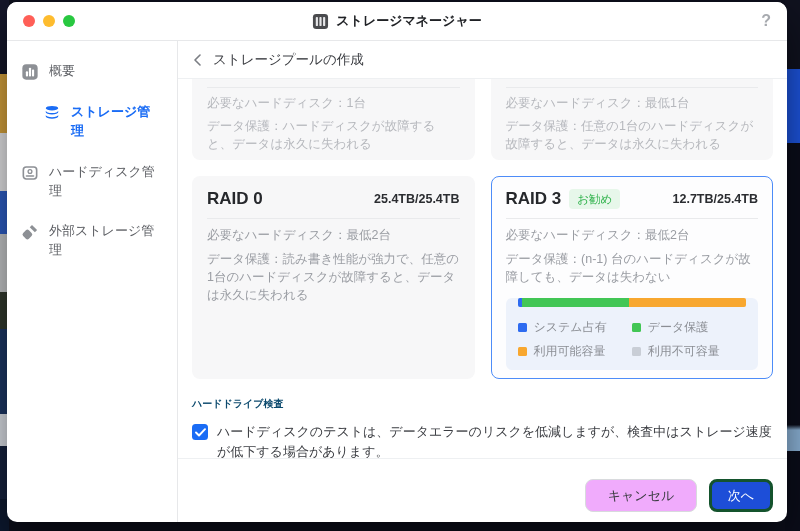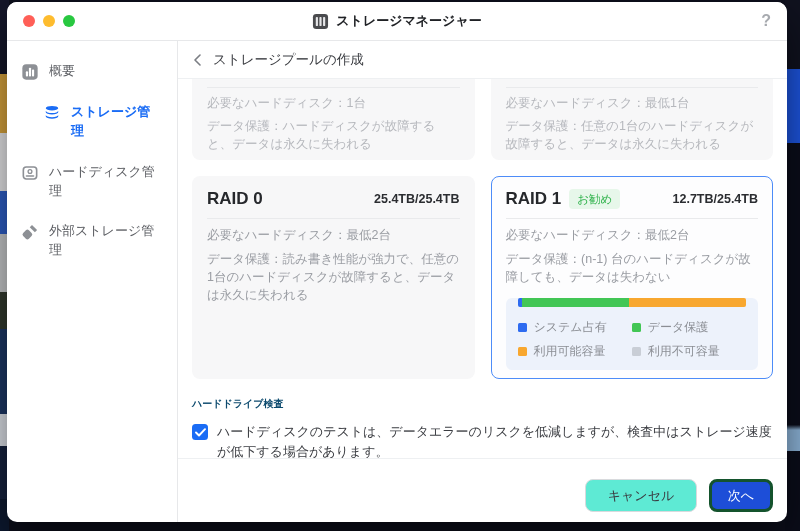--- a/index.html
+++ b/index.html
@@ -73,21 +73,21 @@
   .inspect-title { font-size:10px; font-weight:bold; color:#0c4a6e; }
   .check-row { display:flex; gap:9px; margin-top:11px; align-items:flex-start; }
   .checkbox { width:16px; height:16px; flex:0 0 16px; background:#1a6cf5; border-radius:3.5px;
     display:flex; align-items:center; justify-content:center; margin-top:2px; cursor:pointer; }
   .check-label { font-size:13px; color:#3a3c41; line-height:20px; max-width:575px; }
 
   .footer { flex:1; border-top:1px solid #eef0f2; display:flex; justify-content:flex-end; gap:12px;
     padding:20px 14px 0; align-items:flex-start; }
   .btn { height:33px; border-radius:8px; font-size:13px; display:flex; align-items:center; justify-content:center;
     cursor:pointer; font-family:inherit; }
-  .btn-cancel { width:112px; background:#5eead4; border:1px solid #d8dadd; color:#3a3c41; }
+  .btn-cancel { width:112px; background:#f0abfc; border:1px solid #d8dadd; color:#3a3c41; }
   .btn-next { width:64px; background:#1d4ed8; border:3px solid #14532d; color:#fff; }
 </style>
 </head>
 <body>
 
 <div class="bg-strip left"></div>
 <div class="bg-strip right"></div>
 
 <div class="window">
 
@@ -185,21 +185,21 @@
                 <span class="card-name">RAID 0</span>
                 <span class="card-cap">25.4TB/25.4TB</span>
               </div>
               <hr class="card-divider">
               <div class="req">必要なハードディスク：最低2台</div>
               <div class="prot">データ保護：読み書き性能が強力で、任意の1台のハードディスクが故障すると、データは永久に失われる</div>
             </div>
 
             <div class="card selected">
               <div class="card-head">
-                <span class="card-name">RAID 1</span>
+                <span class="card-name">RAID 3</span>
                 <span class="badge">お勧め</span>
                 <span class="card-cap">12.7TB/25.4TB</span>
               </div>
               <hr class="card-divider">
               <div class="req">必要なハードディスク：最低2台</div>
               <div class="prot">データ保護：(n-1) 台のハードディスクが故障しても、データは失わない</div>
 
               <div class="chart-panel">
                 <div class="stack-bar">
                   <div class="bar-seg" style="width: 2%; background: rgb(46, 107, 240);"></div>

